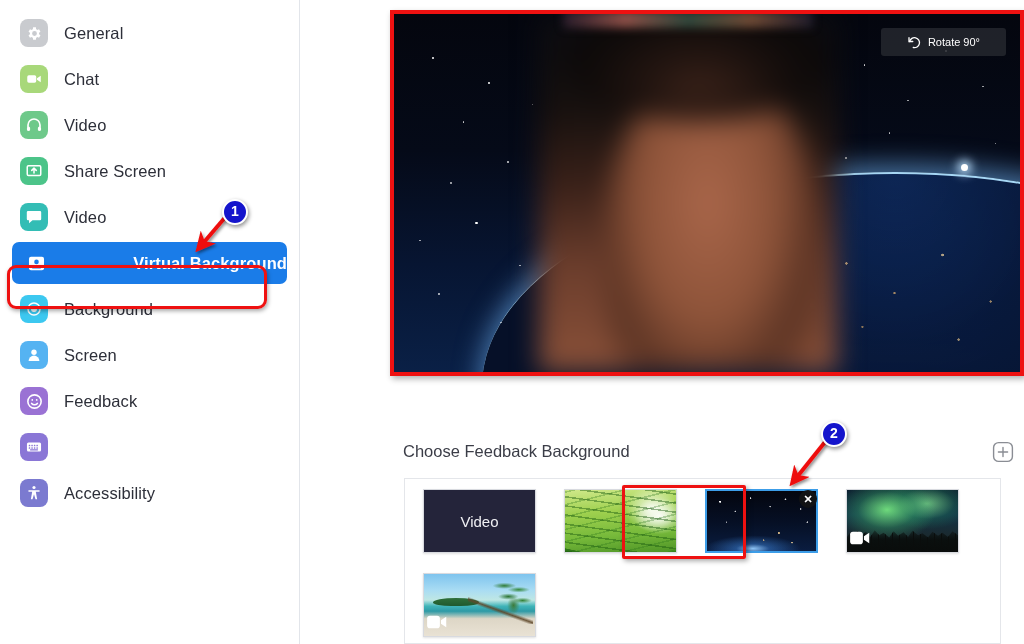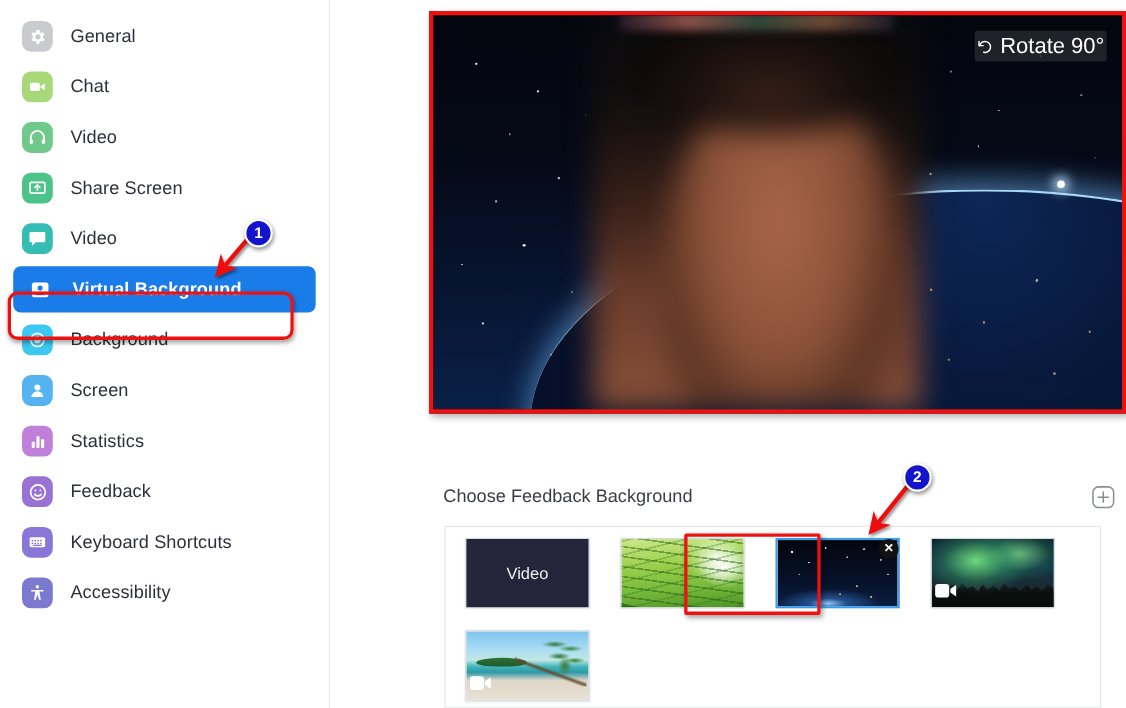--- a/index.html
+++ b/index.html
@@ -50,20 +50,21 @@
   .nav-label {
     font-size: 16.5px;
     color: #2d2f39;
     letter-spacing: .1px;
     white-space: nowrap;
   }
   .nav-item.selected {
     background: #1a7ce8;
     border-radius: 7px;
     margin: 4px 12px;
+    justify-content: space-between;
   }
   .nav-item.selected .nav-label {
     color: #ffffff;
     font-weight: bold;
   }
   .nav-item.selected .nav-icon {
     background: transparent !important;
   }
   
   .anno-rect {
@@ -197,24 +198,24 @@
   }
 
   
   #rotate-btn {
     position: absolute;
     right: 14px; top: 14px;
     height: 28px;
     display: flex;
     align-items: center;
     gap: 6px;
-    padding: 0 2px;
+    padding: 0 26px;
     background: rgba(36,38,45,.86);
     color: #ffffff;
-    font-size: 20px;
+    font-size: 11px;
     border-radius: 3px;
     cursor: pointer;
     white-space: nowrap;
     text-align: right;
   }
   #rotate-btn svg { display:block; }
 
   
   #choose-title {
     position: absolute;
@@ -482,30 +483,20 @@
     <div class="nav-item">
       <span class="nav-icon" style="background:#55b3f2">
         <svg width="18" height="18" viewBox="0 0 24 24" fill="#ffffff">
             <circle cx="12" cy="8.4" r="3.6"></circle>
             <path d="M4.8 20a7.2 7.2 0 0114.4 0z"></path>
           </svg>
       </span>
       <span class="nav-label">Screen</span>
     </div>
 
-    <div class="nav-item">
-      <span class="nav-icon" style="background:#c07fd8">
-        <svg width="17" height="17" viewBox="0 0 24 24" fill="#ffffff">
-            <rect x="4" y="12" width="4" height="8" rx="1"></rect>
-            <rect x="10" y="5" width="4" height="15" rx="1"></rect>
-            <rect x="16" y="9" width="4" height="11" rx="1"></rect>
-          </svg>
-      </span>
-      <span class="nav-label">Statistics</span>
-    </div>
 
     <div class="nav-item">
       <span class="nav-icon" style="background:#9a72d4">
         <svg width="19" height="19" viewBox="0 0 24 24" fill="none" stroke="#ffffff" stroke-width="2">
             <circle cx="12" cy="12" r="8.4"></circle>
             <circle cx="9.2" cy="10" r="1.1" fill="#ffffff" stroke="none"></circle>
             <circle cx="14.8" cy="10" r="1.1" fill="#ffffff" stroke="none"></circle>
             <path d="M8.4 14.4a4.6 4.6 0 007.2 0" stroke-linecap="round"></path>
           </svg>
       </span>
@@ -522,21 +513,20 @@
               <rect x="11.8" y="9" width="2" height="2" rx=".5"></rect>
               <rect x="15.2" y="9" width="2" height="2" rx=".5"></rect>
               <rect x="5" y="12.4" width="2" height="2" rx=".5"></rect>
               <rect x="8.4" y="12.4" width="2" height="2" rx=".5"></rect>
               <rect x="11.8" y="12.4" width="2" height="2" rx=".5"></rect>
               <rect x="15.2" y="12.4" width="2" height="2" rx=".5"></rect>
               <rect x="6.6" y="15" width="10.8" height="1.6" rx=".6"></rect>
             </g>
           </svg>
       </span>
-      <span class="nav-label">Keyboard Shortcuts</span>
     </div>
 
     <div class="nav-item">
       <span class="nav-icon" style="background:#7b7ad0">
         <svg width="18" height="18" viewBox="0 0 24 24" fill="#ffffff">
             <circle cx="12" cy="4.6" r="2.1"></circle>
             <path d="M4.6 8.4h14.8v2H14.4l1.8 10h-2.2L12 13.6l-2 6.8H7.8l1.8-10H4.6z"></path>
           </svg>
       </span>
       <span class="nav-label">Accessibility</span>

